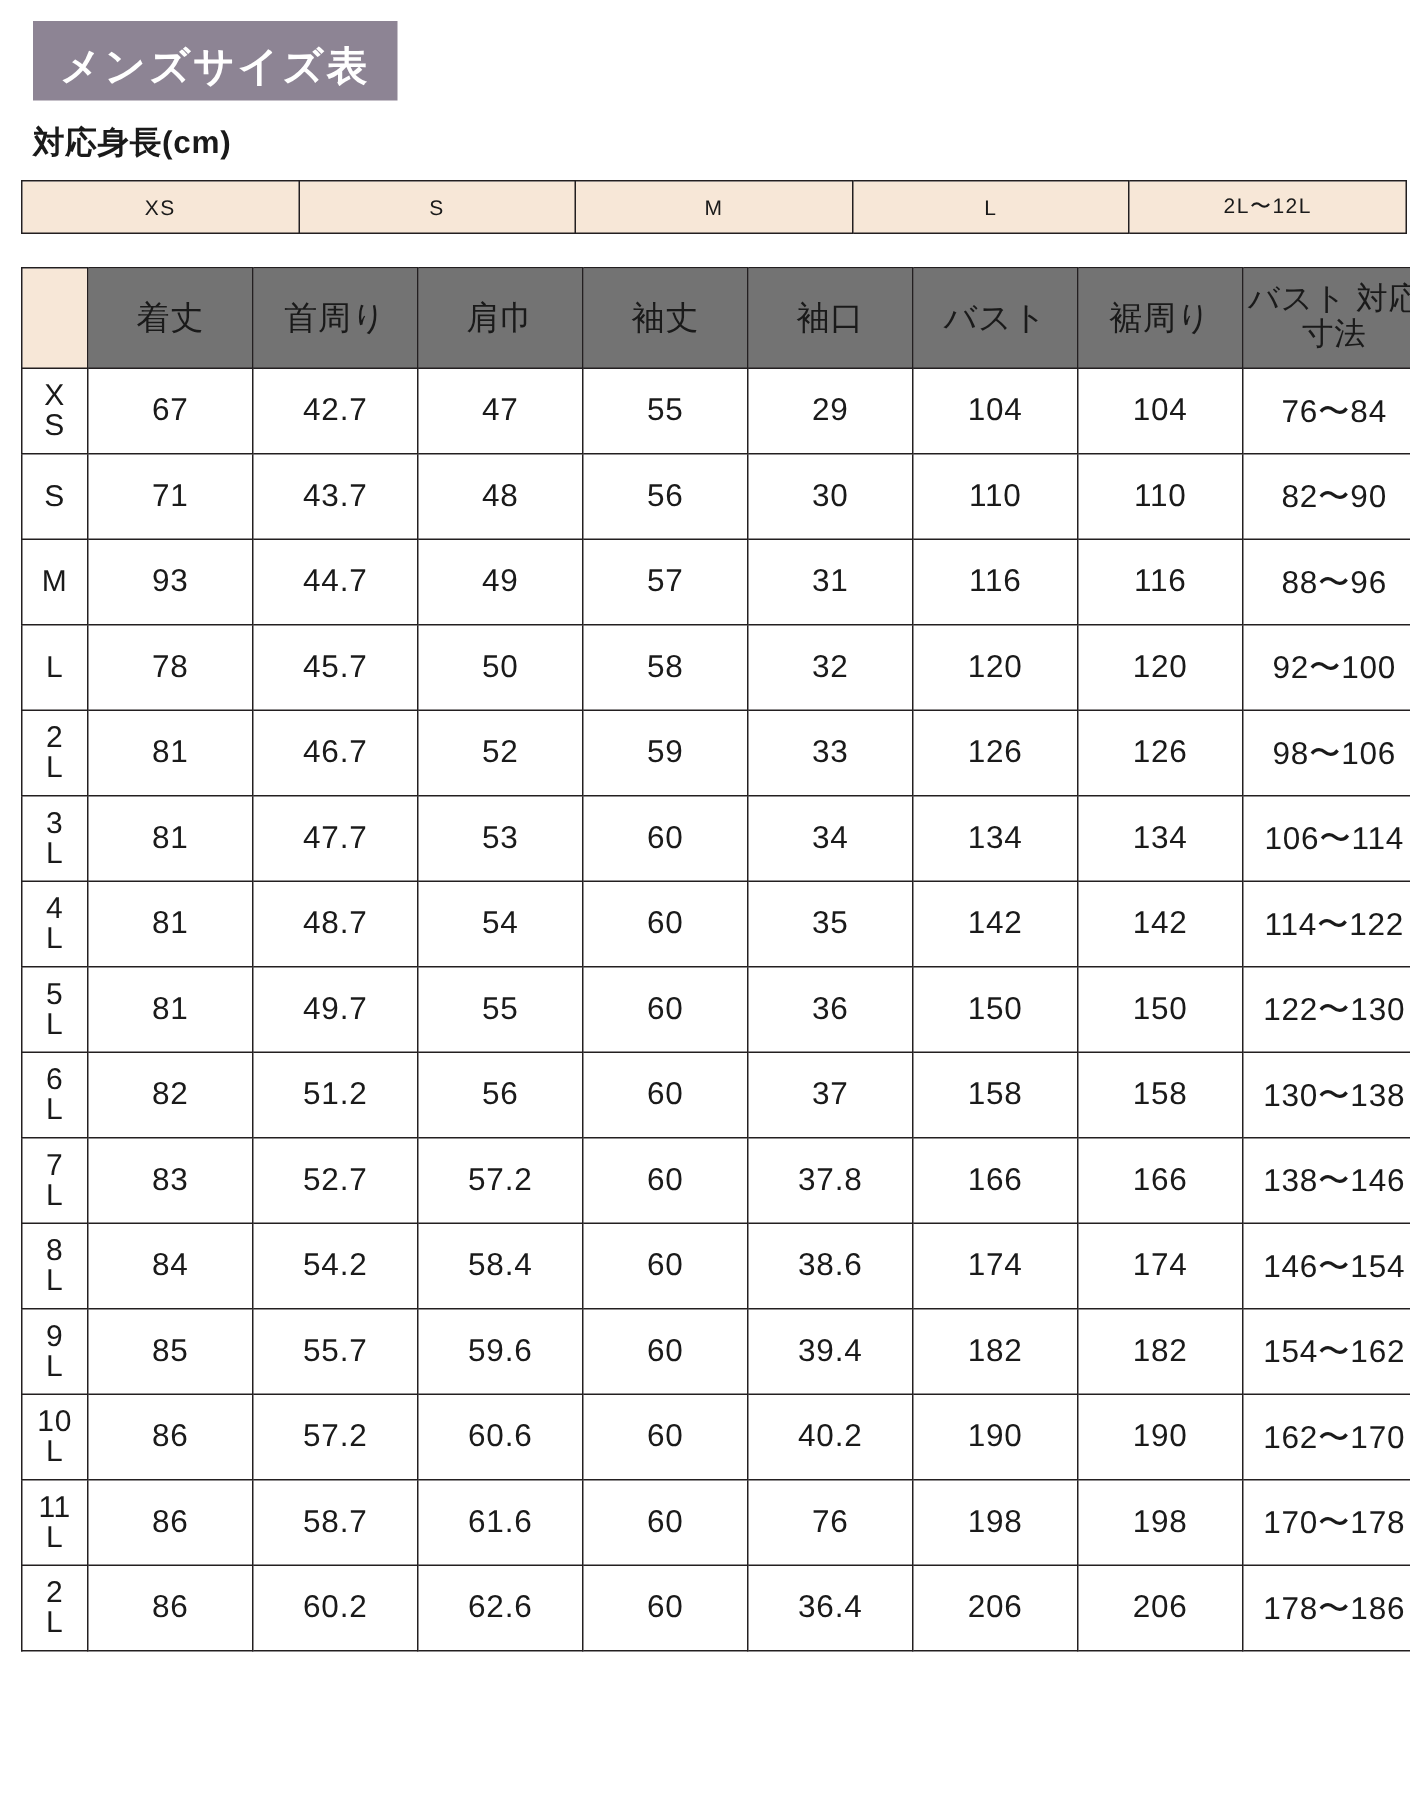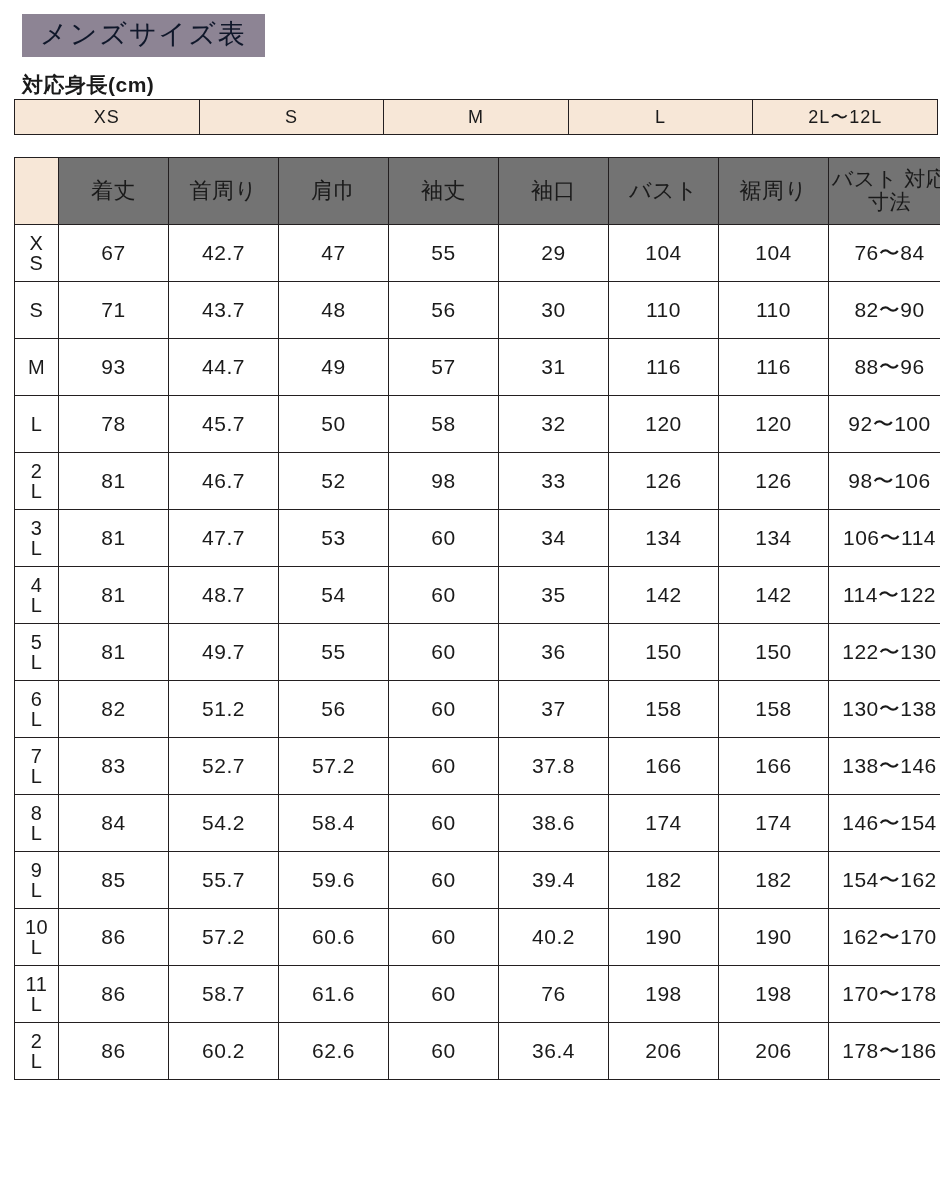--- a/index.html
+++ b/index.html
@@ -19,32 +19,32 @@
     width: 940px;
     height: 1200px;
     box-sizing: border-box;
     padding: 14px 8px 0 8px;
   }
 
   
   .title-banner {
     display: inline-block;
     background: #8d8494;
-    color: #0f172a;
+    color: #ffffff;
     font-size: 27px;
-    font-weight: normal;
+    font-weight: bold;
     letter-spacing: 2px;
-    padding: 7px 18px 9px 18px;
+    padding: 17px 18px 9px 18px;
     margin-left: 14px;
     line-height: 1.0;
   }
 
   
   .height-label {
-    margin: 14px 0 0 14px;
+    margin: 14px 0 11px 14px;
     font-size: 21px;
     font-weight: bold;
     letter-spacing: 0.5px;
   }
 
   
   table {
     border-collapse: collapse;
     table-layout: fixed;
   }
@@ -56,21 +56,21 @@
     border: 1px solid #231f20;
     text-align: center;
     font-size: 21px;
     height: 34px;
     padding: 0;
     letter-spacing: 1px;
   }
   .height-table tr.head td {
     background: #f7e7d7;
     font-weight: normal;
-    font-size: 18px;
+    font-size: 14px;
   }
 
   
   .size-table {
     width: 924px;
     margin: 22px 0 0 6px;
   }
   .size-table td, .size-table th {
     border: 1px solid #231f20;
     padding: 0;
@@ -214,21 +214,21 @@
           <td class="nowrap">92〜100</td>
         </tr>
         <tr>
           <td class="rowhead">
             <span class="stack">2</span>
             <span class="stack">L</span>
           </td>
           <td class="nowrap">81</td>
           <td class="nowrap">46.7</td>
           <td class="nowrap">52</td>
-          <td class="nowrap">98</td>
+          <td class="nowrap">59</td>
           <td class="nowrap">33</td>
           <td class="nowrap">126</td>
           <td class="nowrap">126</td>
           <td class="nowrap">98〜106</td>
         </tr>
         <tr>
           <td class="rowhead">
             <span class="stack">3</span>
             <span class="stack">L</span>
           </td>

